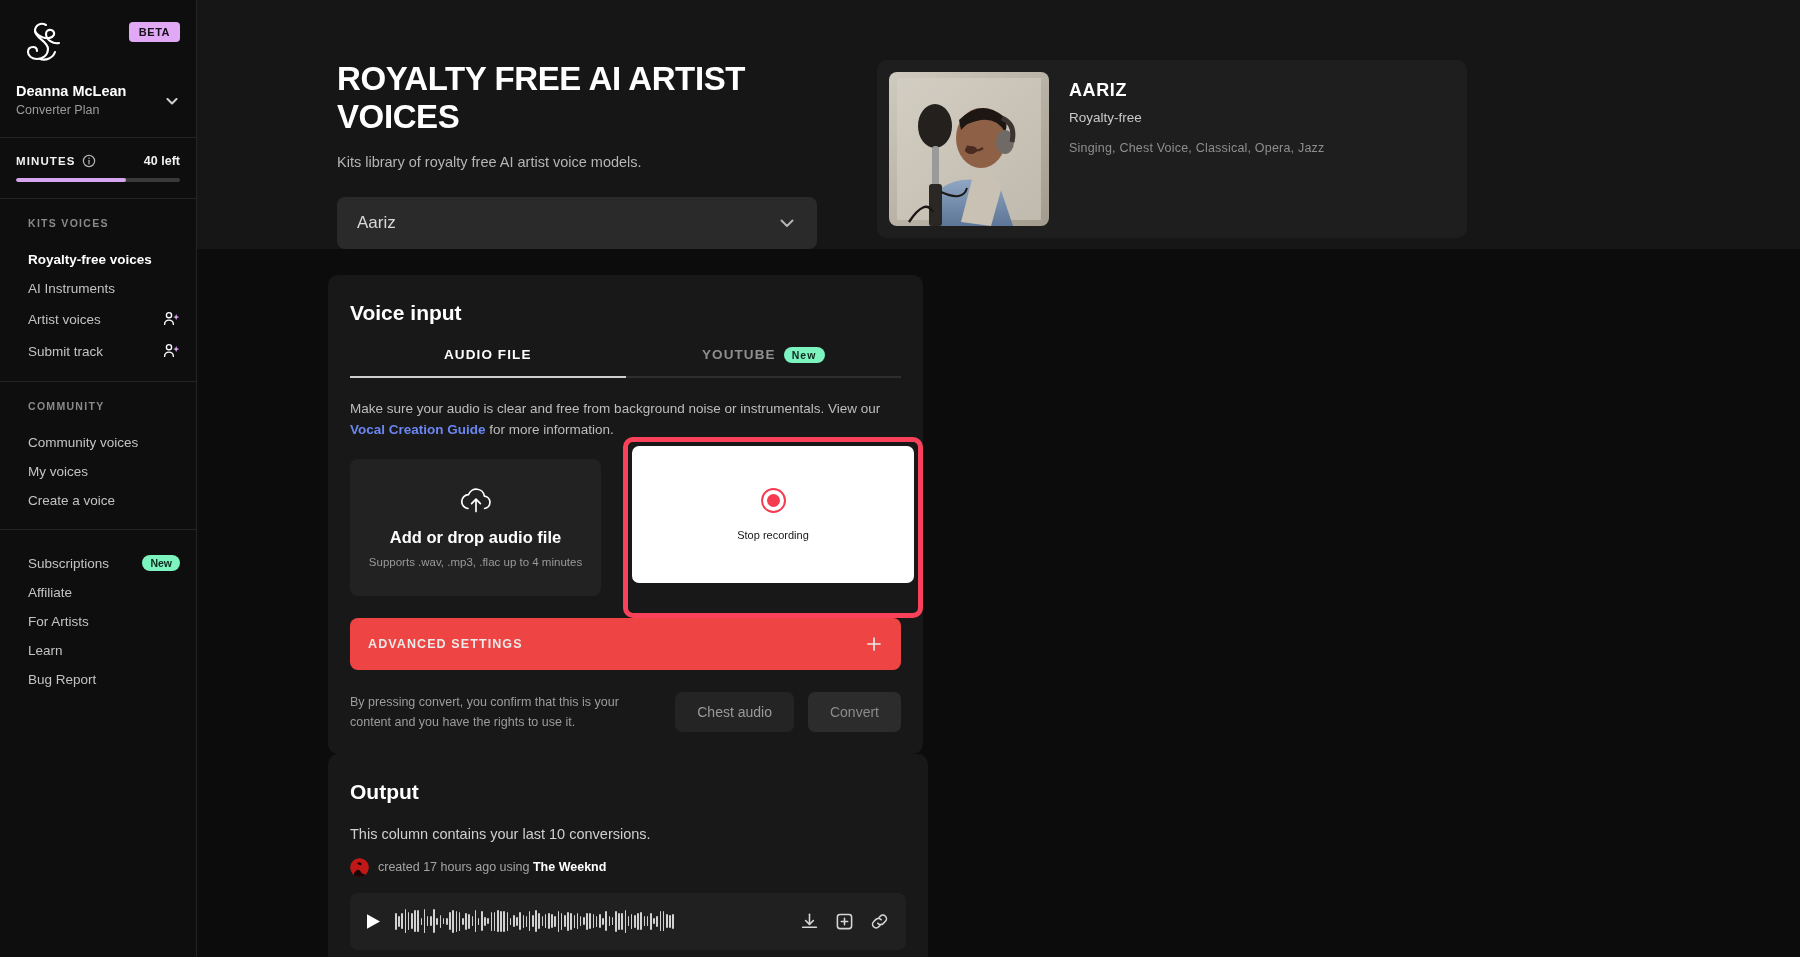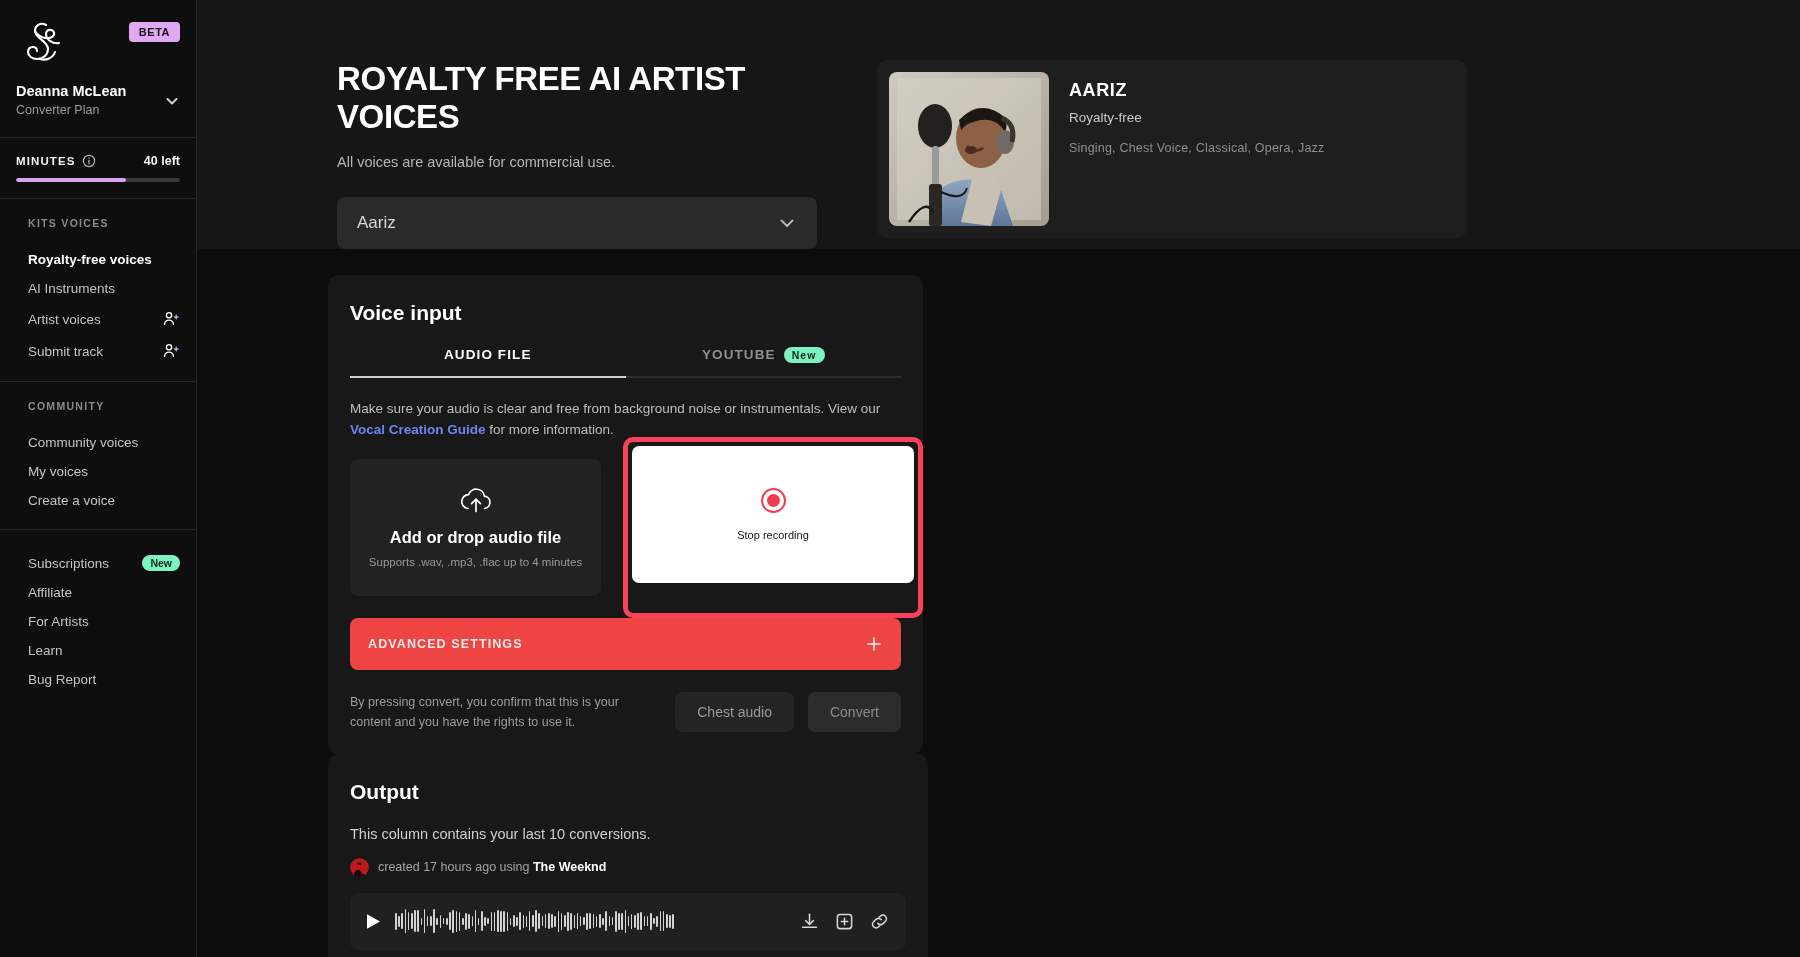--- a/index.html
+++ b/index.html
@@ -301,21 +301,21 @@
 
   </aside>
 
   <main class="main">
 
     <section class="hero">
       <div class="hero-inner">
         <div class="hero-left">
           <h1 class="hero-title">ROYALTY FREE AI ARTIST VOICES</h1>
           <div class="hero-sub">
-            <div>All voices are available for commercial use.</div>
+            <div>Kits library of royalty free AI artist voice models.</div>
           </div>
           <div class="voice-select">
             <span class="voice-select-val">Aariz</span>
             <span class="vs-chev">
               <svg viewBox="0 0 20 20" width="20" height="20" fill="none" stroke="#cfcfcf" stroke-width="1.9" stroke-linecap="round" stroke-linejoin="round">
                   <path d="M4.5 7.5l5.5 5.5 5.5-5.5"></path>
                 </svg>
             </span>
           </div>
         </div>

